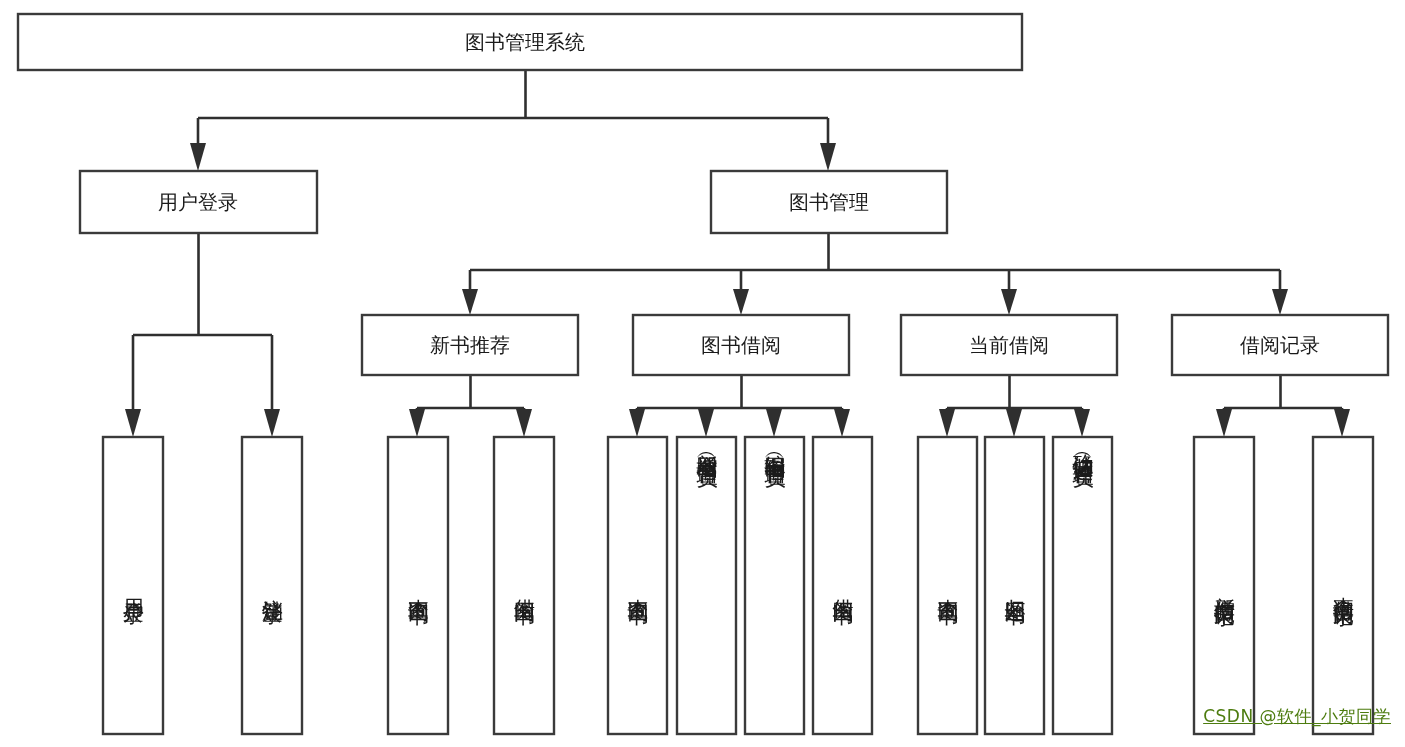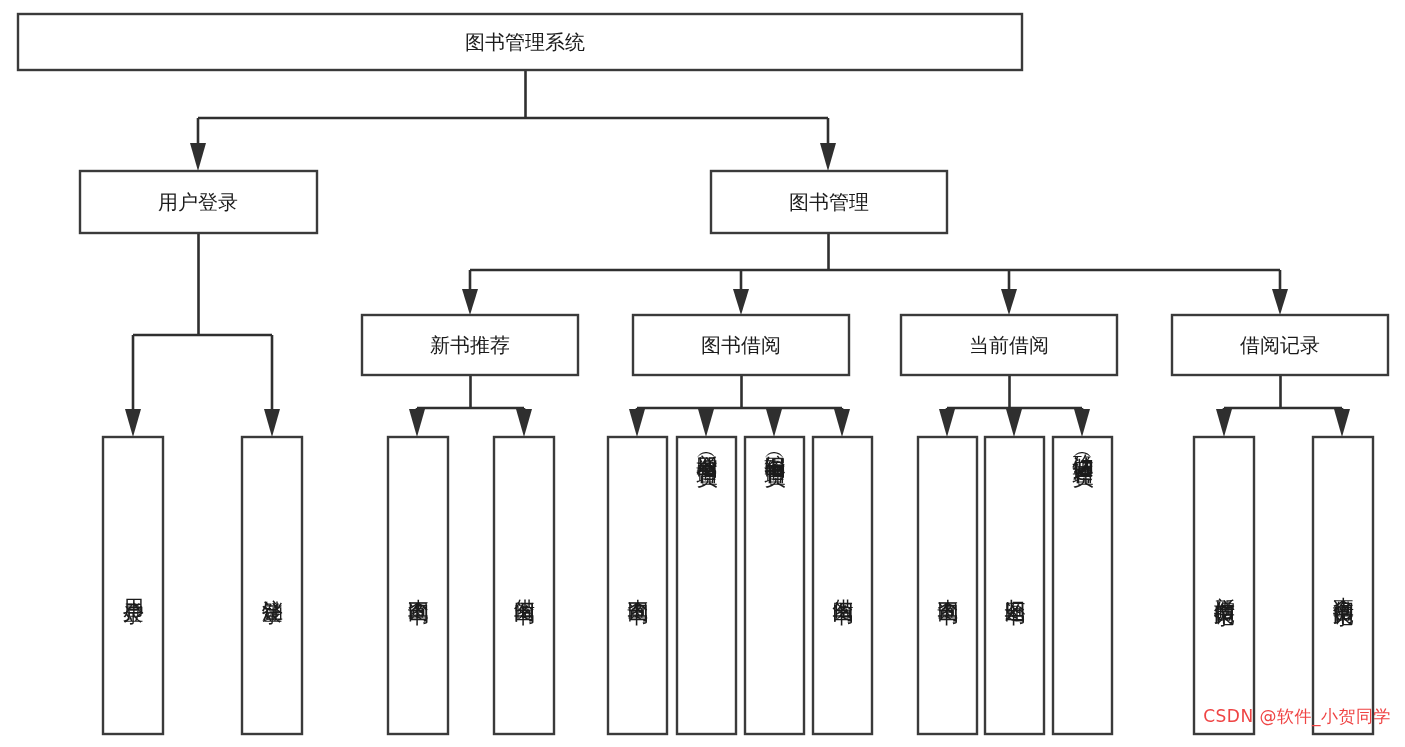--- a/index.html
+++ b/index.html
@@ -67,23 +67,24 @@
     color: #1b1b1b;
     white-space: nowrap;
     text-align: center;
   }
   .watermark {
     position: absolute;
     right: 14px;
     bottom: 8px;
     font-family: "DejaVu Sans", "Liberation Sans", sans-serif;
     font-size: 17px;
-    color: #ef4444;
+    color: #4d7c0f;
     letter-spacing: 0.5px;
     user-select: none;
+    text-decoration: underline;
   }
 </style>
 </head>
 <body>
 
 <div id="diagram-root">
 
   <svg class="diagram-canvas" viewBox="0 0 1405 747">
 
     <g>

